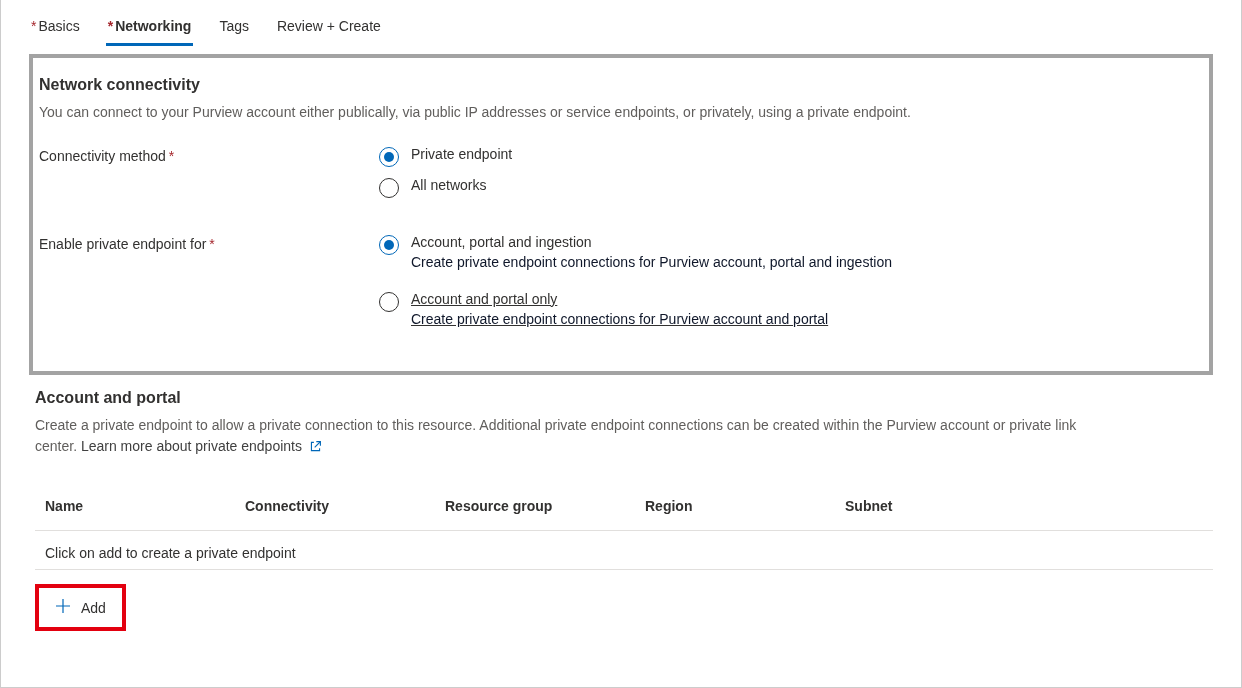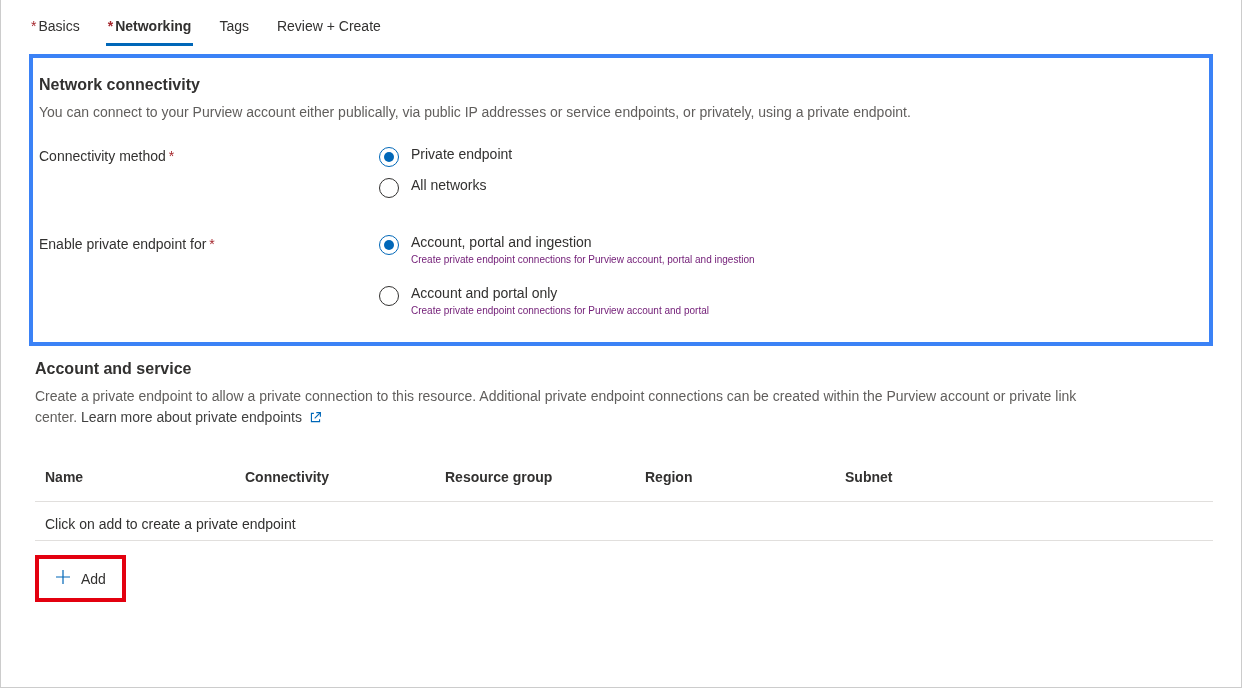--- a/index.html
+++ b/index.html
@@ -40,21 +40,21 @@
       content: "";
       position: absolute;
       left: 0;
       right: 0;
       bottom: 0;
       height: 3px;
       background: #0067b8;
     }
     .content { padding: 0 28px; }
     .hl-box {
-      border: 4px solid #3b82f6;
+      border: 4px solid #a3a3a3;
       margin-top: 8px;
       padding: 18px 22px 24px 6px;
     }
     .section-title {
       font-size: 16px;
       font-weight: 600;
       margin-bottom: 8px;
     }
     .section-desc {
       font-size: 14px;
@@ -95,22 +95,22 @@
     .radio.selected::after {
       content: "";
       position: absolute;
       top: 4px; left: 4px;
       width: 10px; height: 10px;
       border-radius: 50%;
       background: #0067b8;
     }
     .radio-text { font-size: 14px; }
     .radio-sub {
-      font-size: 10px;
-      color: #701a75;
+      font-size: 14px;
+      color: #0f172a;
       margin-top: 2px;
       max-width: 560px;
       line-height: 1.5;
     }
     .section2 { padding: 14px 0 0 6px; }
     .link { color: #404040; cursor: pointer; }
     .ext-icon { margin-left: 3px; vertical-align: -2px; display: inline-block; }
     .table-head {
       display: flex;
       border-bottom: 1px solid #e1dfdd;
@@ -182,33 +182,33 @@
     <div class="form-row" style="margin-bottom:0;">
       <div class="form-label"><span>Enable private endpoint for</span><span class="req">*</span></div>
       <div class="options">
         <div class="radio-item" style="margin-bottom:18px;">
           <span class="radio selected"></span>
           <div>
             <div class="radio-text">Account, portal and ingestion</div>
             <div class="radio-sub">Create private endpoint connections for Purview account, portal and ingestion</div>
           </div>
         </div>
-        <div class="radio-item" style="margin-bottom:0;">
+        <div class="radio-item" style="margin-bottom:17px;text-decoration:underline;">
           <span class="radio"></span>
           <div>
             <div class="radio-text">Account and portal only</div>
             <div class="radio-sub">Create private endpoint connections for Purview account and portal</div>
           </div>
         </div>
       </div>
     </div>
   </div>
 
   <div class="section2">
-    <div class="section-title">Account and service</div>
+    <div class="section-title">Account and portal</div>
     <div class="section-desc" style="max-width:1050px;">
       <span>Create a private endpoint to allow a private connection to this resource. Additional private endpoint connections can be created within the Purview account or private link center. </span>
       <span class="link">
         <span>Learn more about private endpoints</span>
         <span class="ext-icon">
           <svg width="13" height="13" viewBox="0 0 16 16" fill="none" stroke="#0067b8" stroke-width="1.4">
             <path d="M6 3H3v10h10v-3"></path>
               <path d="M9 2h5v5"></path>
               <path d="M14 2L7 9"></path>
           </svg>

